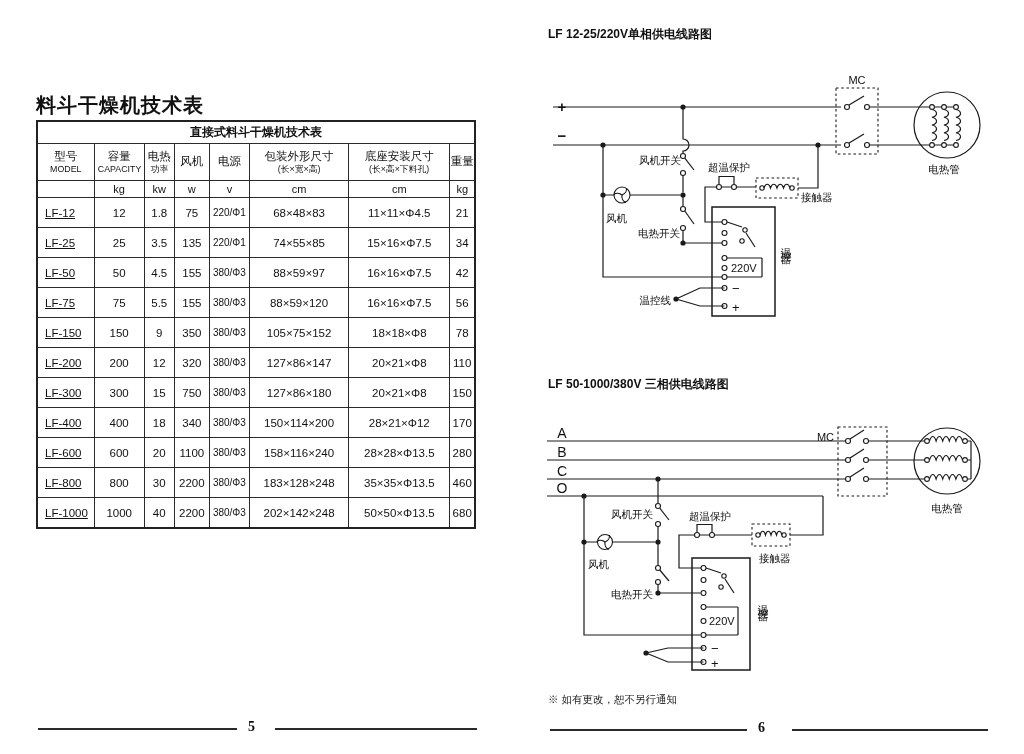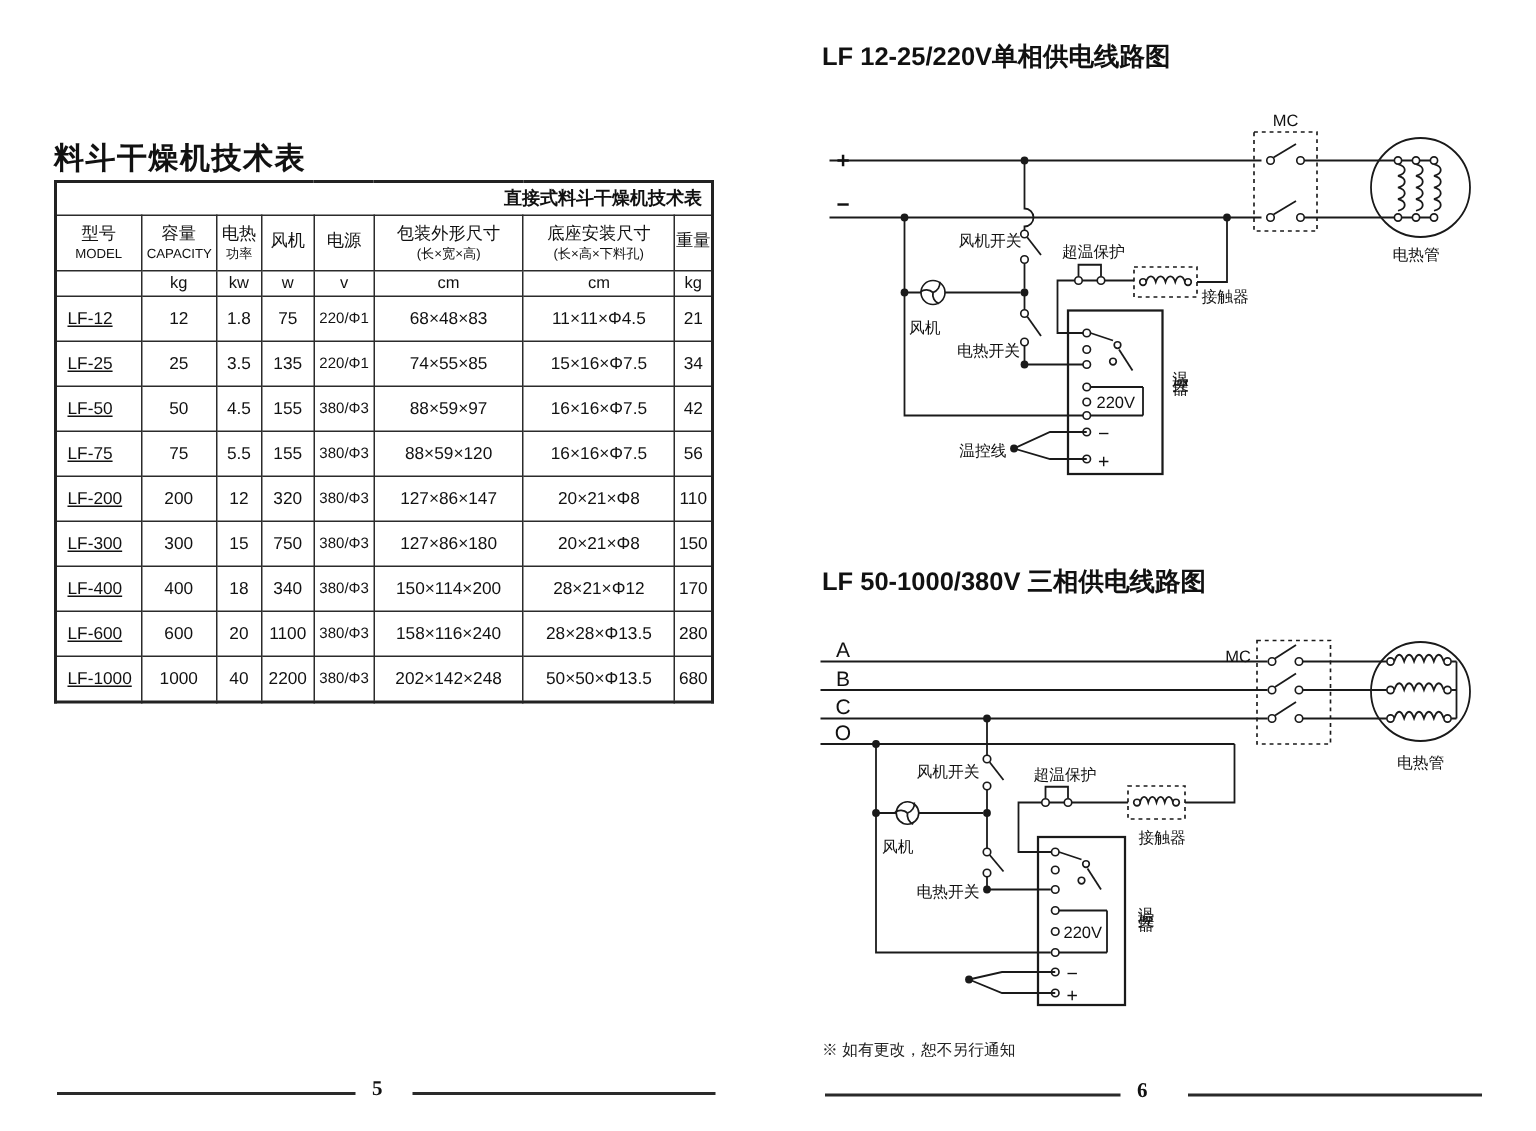--- a/index.html
+++ b/index.html
@@ -1,26 +1,26 @@
 <!DOCTYPE html>
 <html><head>
 <meta charset="utf-8">
 <style>
   html,body{margin:0;padding:0;}
   body{position:relative;width:1024px;height:754px;background:#ffffff;overflow:hidden;
        font-family:"Liberation Sans",sans-serif;color:#1a1a1a;}
   .abs{position:absolute;}
   .doc-title{font-size:20px;font-weight:bold;letter-spacing:1px;color:#111;}
-  .diag-title{font-size:17px;font-weight:bold;color:#111;}
+  .diag-title{font-size:12px;font-weight:bold;color:#111;}
   
   .spec-table{position:absolute;left:36px;top:120px;width:440px;border-collapse:collapse;
               table-layout:fixed;font-size:11.5px;color:#111;border:2px solid #222;}
   .spec-table td,.spec-table th{border:1px solid #2b2b2b;padding:0;text-align:center;
               font-weight:normal;overflow:hidden;white-space:nowrap;}
-  .spec-table .subtitle{text-align:right;padding:2px 6px;font-weight:bold;font-size:12px;height:16px;}
+  .spec-table .subtitle{text-align:center;padding:2px 6px;font-weight:bold;font-size:12px;height:16px;}
   .spec-table thead th{height:36px;line-height:1.2;}
   .spec-table .h1{font-size:11.5px;}
   .spec-table .h2{font-size:9px;transform:scale(.98);}
   .spec-table .unitrow td{height:16px;font-size:11px;}
   .spec-table tbody td{height:29px;}
   .spec-table tbody td.model{text-align:left;padding-left:7px;text-decoration:underline;}
   .spec-table tbody td.pwr{font-size:10px;}
   
   .wire{fill:none;stroke:#1a1a1a;stroke-width:1.2;}
   .term{fill:#ffffff;stroke:#1a1a1a;stroke-width:1.1;}
@@ -136,20 +136,30 @@
         <td class="model">LF-75</td>
         <td>75</td>
         <td>5.5</td>
         <td>155</td>
         <td class="pwr">380/Φ3</td>
         <td>88×59×120</td>
         <td>16×16×Φ7.5</td>
         <td>56</td>
       </tr>
       <tr>
+        <td class="model">LF-150</td>
+        <td>150</td>
+        <td>9</td>
+        <td>350</td>
+        <td class="pwr">380/Φ3</td>
+        <td>105×75×152</td>
+        <td>18×18×Φ8</td>
+        <td>78</td>
+      </tr>
+      <tr>
         <td class="model">LF-200</td>
         <td>200</td>
         <td>12</td>
         <td>320</td>
         <td class="pwr">380/Φ3</td>
         <td>127×86×147</td>
         <td>20×21×Φ8</td>
         <td>110</td>
       </tr>
       <tr>
@@ -174,20 +184,30 @@
       </tr>
       <tr>
         <td class="model">LF-600</td>
         <td>600</td>
         <td>20</td>
         <td>1100</td>
         <td class="pwr">380/Φ3</td>
         <td>158×116×240</td>
         <td>28×28×Φ13.5</td>
         <td>280</td>
+      </tr>
+      <tr>
+        <td class="model">LF-800</td>
+        <td>800</td>
+        <td>30</td>
+        <td>2200</td>
+        <td class="pwr">380/Φ3</td>
+        <td>183×128×248</td>
+        <td>35×35×Φ13.5</td>
+        <td>460</td>
       </tr>
       <tr>
         <td class="model">LF-1000</td>
         <td>1000</td>
         <td>40</td>
         <td>2200</td>
         <td class="pwr">380/Φ3</td>
         <td>202×142×248</td>
         <td>50×50×Φ13.5</td>
         <td>680</td>

